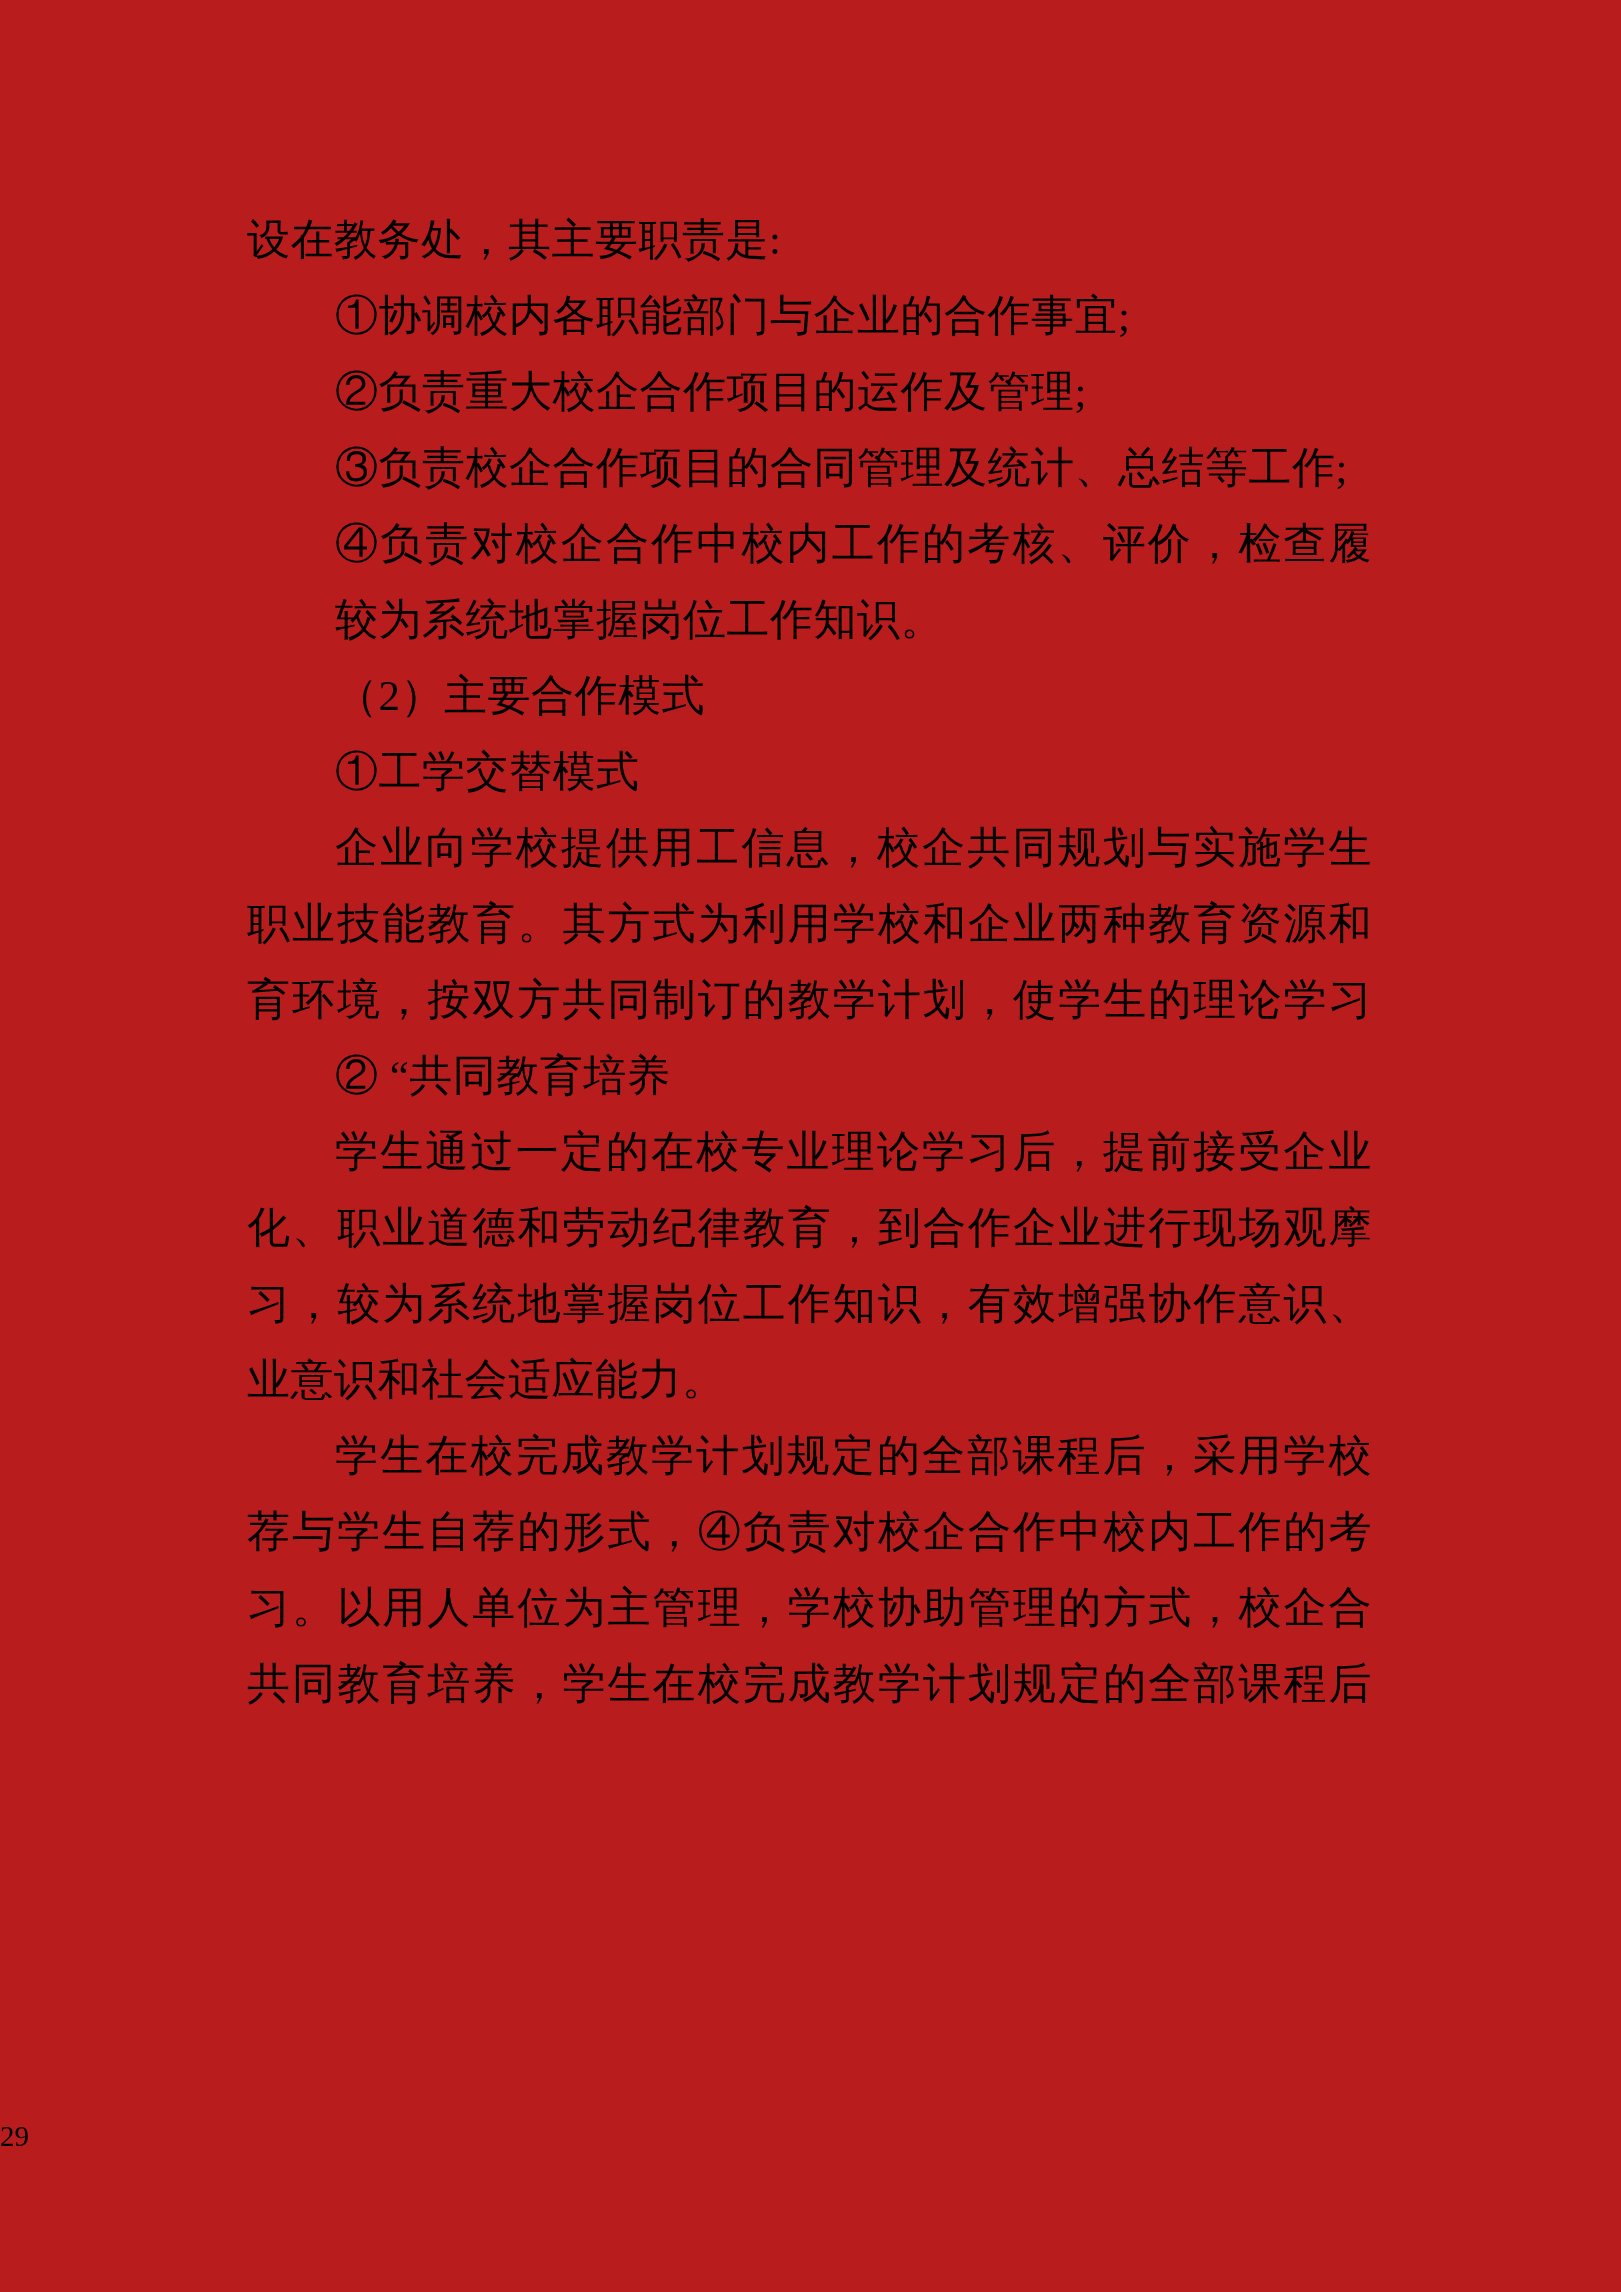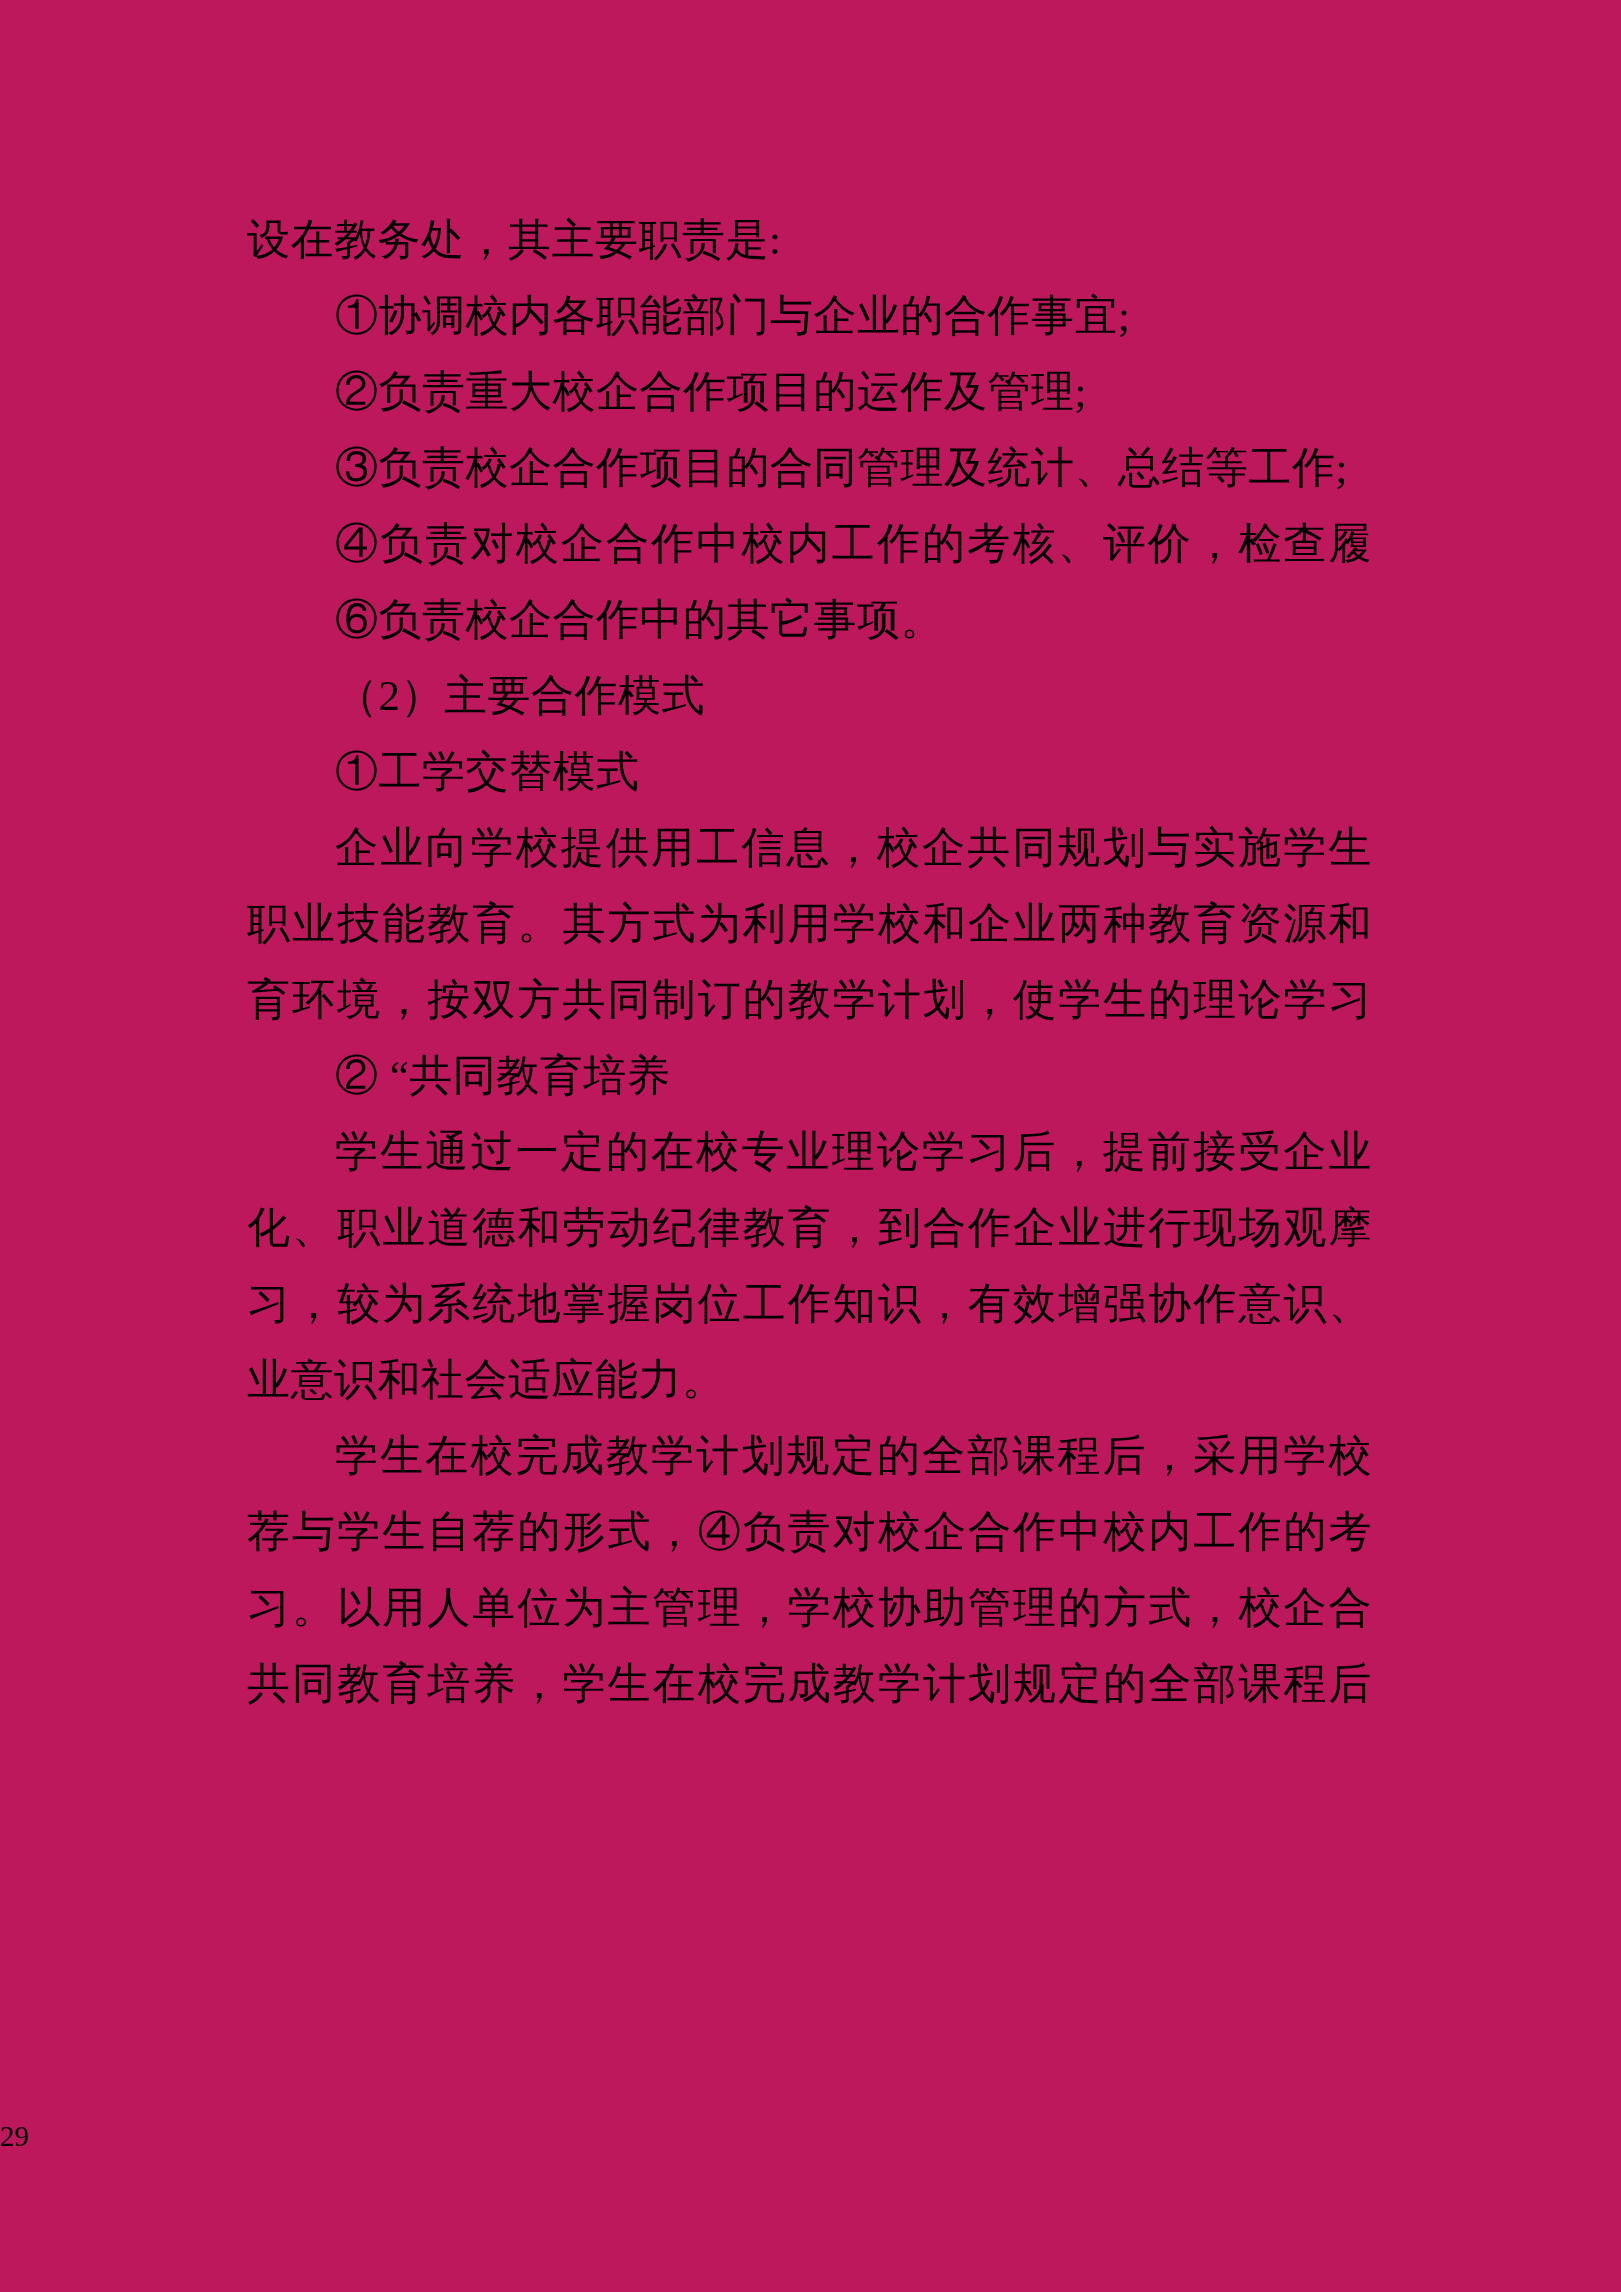--- a/index.html
+++ b/index.html
@@ -5,21 +5,21 @@
   html, body {
     margin: 0;
     padding: 0;
     background: #e8e8e8;
   }
   #page {
     position: relative;
     width: 1621px;
     height: 2293px;
     margin: 0 auto;
-    background: #be185d;
+    background: #b91c1c;
     color: #000000;
     font-family: "Liberation Serif", "DejaVu Serif", serif;
     overflow: hidden;
   }
   .doc-body {
     position: absolute;
     left: 247px;
     top: 202px;
     width: 1125px;
   }
@@ -54,21 +54,21 @@
 <body>
 
 <div id="page">
 
   <div class="doc-body">
     <div class="line">设在教务处，其主要职责是:</div>
     <div class="line ind">①协调校内各职能部门与企业的合作事宜;</div>
     <div class="line ind">②负责重大校企合作项目的运作及管理;</div>
     <div class="line ind">③负责校企合作项目的合同管理及统计、总结等工作;</div>
     <div class="line ind fill">④负责对校企合作中校内工作的考核、评价，检查履约</div>
-    <div class="line ind">⑥负责校企合作中的其它事项。</div>
+    <div class="line ind">较为系统地掌握岗位工作知识。</div>
     <div class="line ind">（2）主要合作模式</div>
     <div class="line ind">①工学交替模式</div>
     <div class="line ind fill">企业向学校提供用工信息，校企共同规划与实施学生的</div>
     <div class="line fill">职业技能教育。其方式为利用学校和企业两种教育资源和教</div>
     <div class="line fill">育环境，按双方共同制订的教学计划，使学生的理论学习和</div>
     <div class="line ind">② “共同教育培养</div>
     <div class="line ind fill">学生通过一定的在校专业理论学习后，提前接受企业文</div>
     <div class="line fill">化、职业道德和劳动纪律教育，到合作企业进行现场观摩学</div>
     <div class="line fill">习，较为系统地掌握岗位工作知识，有效增强协作意识、就</div>
     <div class="line">业意识和社会适应能力。</div>

